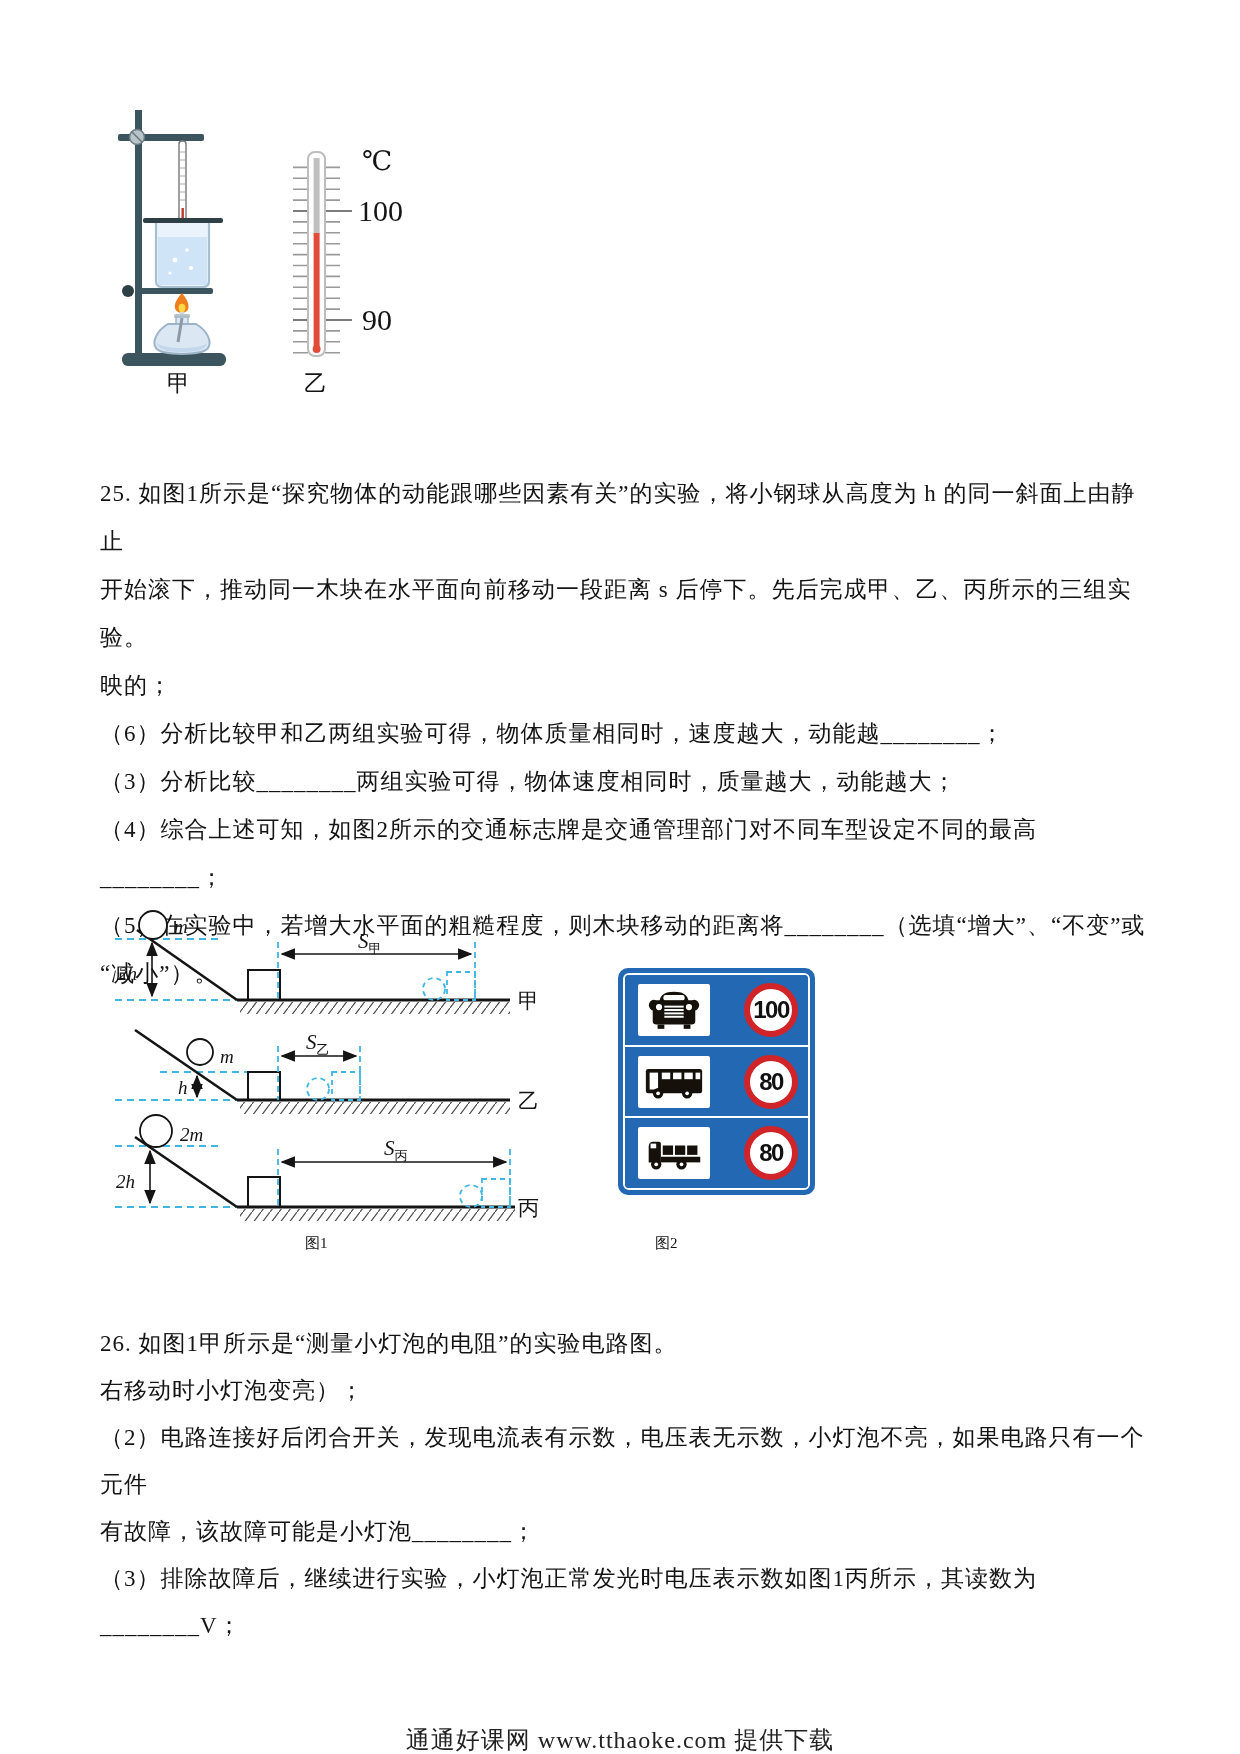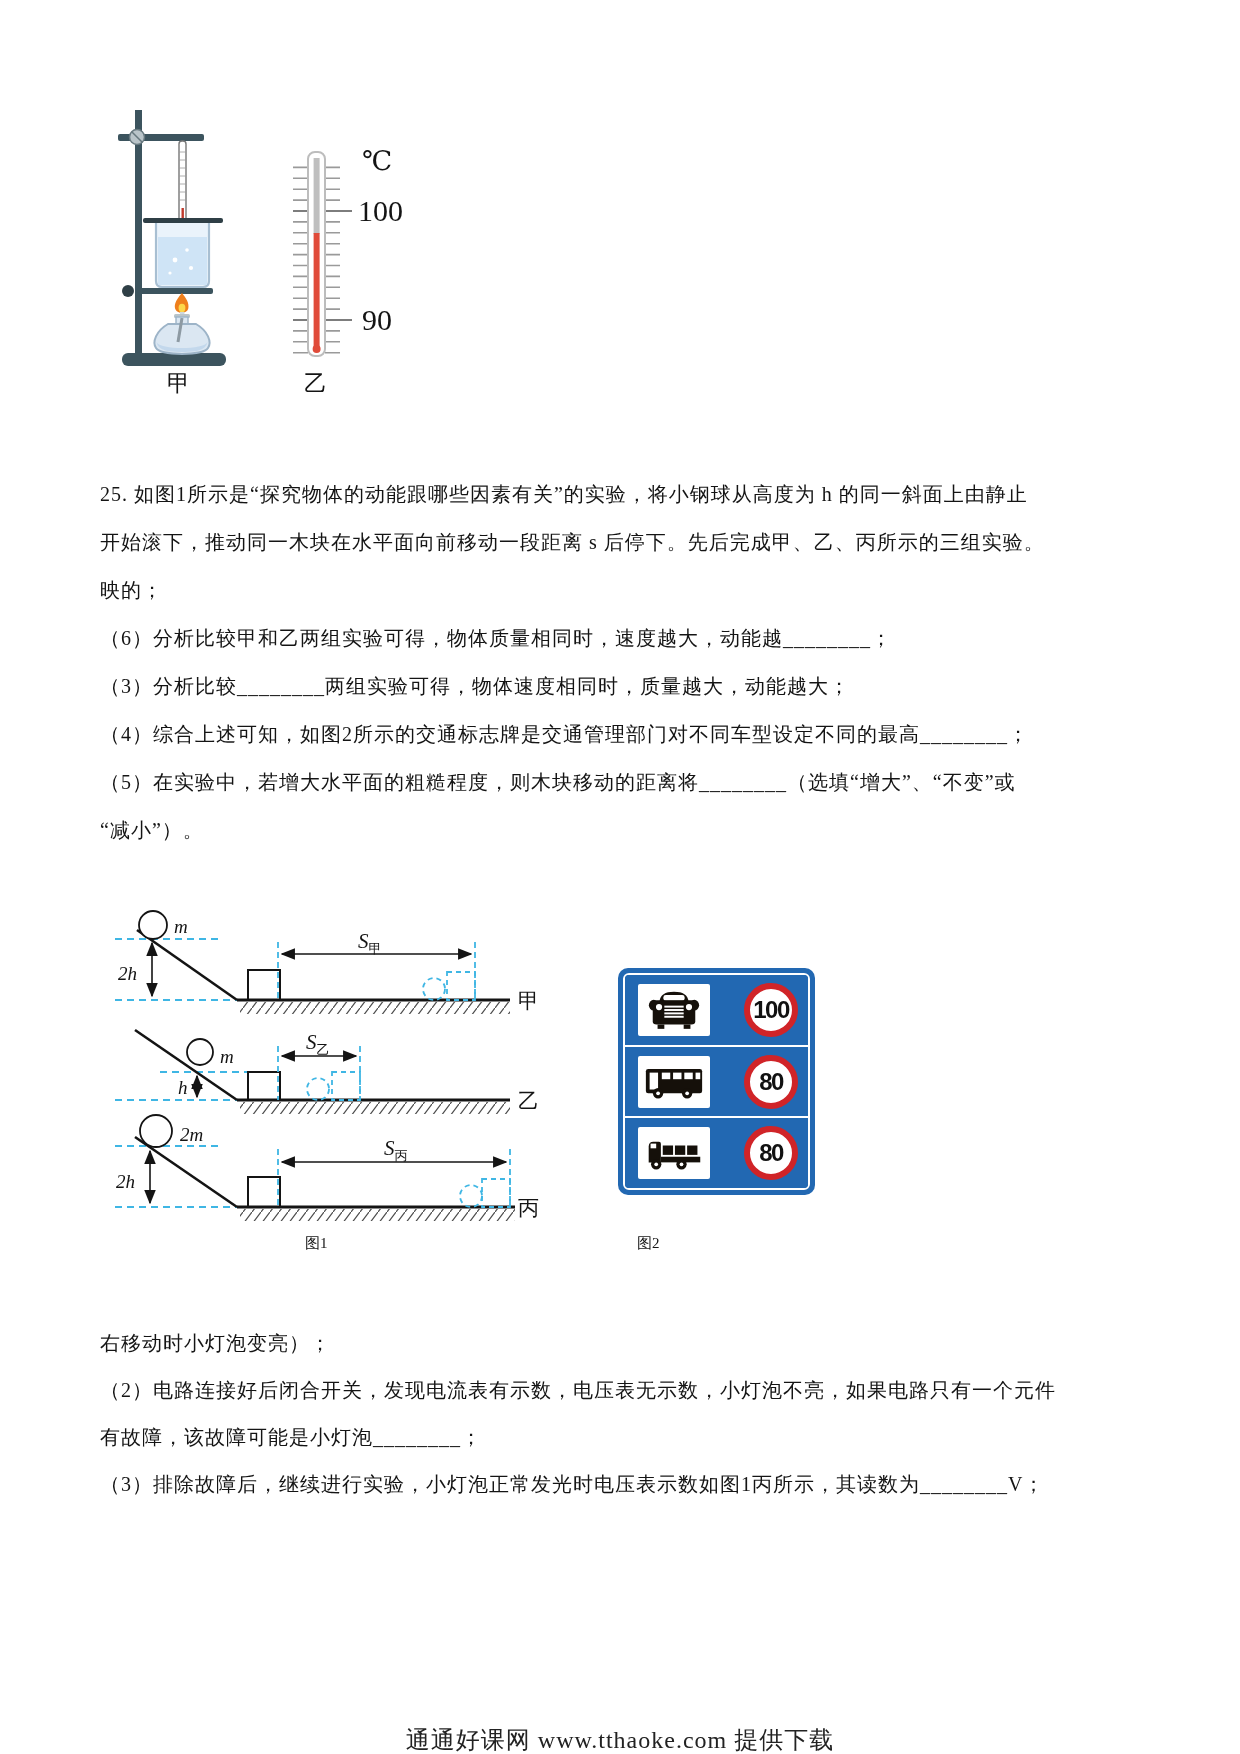--- a/index.html
+++ b/index.html
@@ -2,21 +2,21 @@
 <html><head>
 <meta charset="utf-8">
 <style>
   html,body{margin:0;padding:0;background:#9a9a9a;}
   .page{
     position:relative;width:1240px;height:1754px;margin:0 auto;background:#ffffff;
     font-family:"Liberation Serif","DejaVu Serif",serif;color:#141414;overflow:hidden;
   }
   
   .textblock{position:absolute;left:100px;width:1052px;}
-  .tl{font-size:20px;line-height:48px;letter-spacing:1px;white-space:pre-wrap;}
+  .tl{font-size:23px;line-height:48px;letter-spacing:1px;white-space:pre-wrap;}
   #q26 .tl{line-height:47px;}
   .fig-caption{position:absolute;font-size:15px;color:#141414;}
   
   #traffic-sign{position:absolute;left:618px;top:968px;width:197px;height:227px;
     background:#2268b2;border-radius:10px;}
   .sign-body{position:absolute;left:5px;top:5px;right:5px;bottom:5px;border:2px solid #fff;
     border-radius:6px;display:flex;flex-direction:column;overflow:hidden;}
   .sign-row{flex:1;display:flex;align-items:center;justify-content:space-between;
     padding:0 10px 0 13px;background:#2268b2;}
   .sign-sep{height:2px;background:#ffffff;}
@@ -239,23 +239,24 @@
             <circle cx="40" cy="33" r="5.5" fill="#15100a"></circle>
               <circle cx="40" cy="33" r="2" fill="#fff"></circle>
           </svg>
         </div>
         <div class="limit-badge">
             <span>80</span>
           </div>
       </div>
     </div>
   </div>
-  <div class="fig-caption" style="left:637px;top:1234px;">图2</div>
+  <div class="fig-caption" style="left:655px;top:1234px;">图2</div>
 
   <div class="textblock" id="q26" style="top:1320px;">
+    <div class="tl">26. 如图1甲所示是“测量小灯泡的电阻”的实验电路图。</div>
     <div class="tl">右移动时小灯泡变亮）；</div>
     <div class="tl">（2）电路连接好后闭合开关，发现电流表有示数，电压表无示数，小灯泡不亮，如果电路只有一个元件</div>
     <div class="tl">有故障，该故障可能是小灯泡________；</div>
     <div class="tl">（3）排除故障后，继续进行实验，小灯泡正常发光时电压表示数如图1丙所示，其读数为________V；</div>
   </div>
 
   <div id="footer">通通好课网  www.tthaoke.com  提供下载</div>
 
 </div>
 

